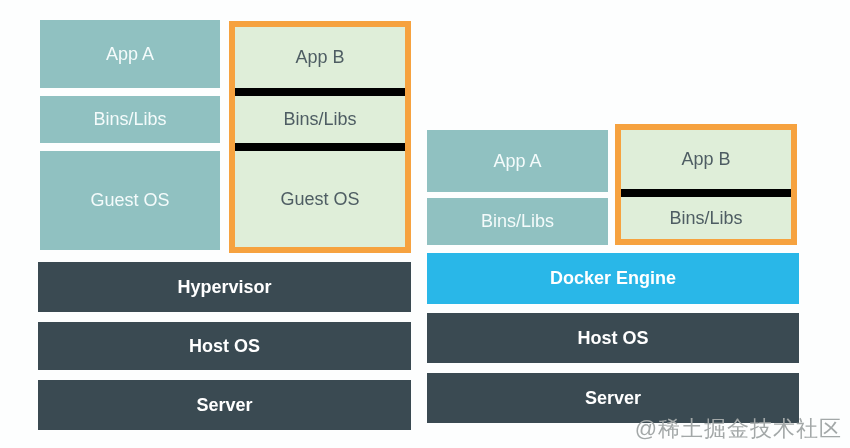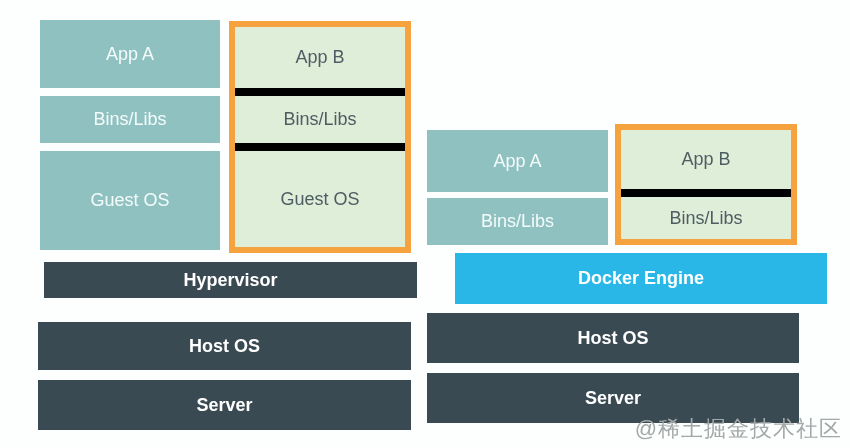--- a/index.html
+++ b/index.html
@@ -34,29 +34,29 @@
   }
   .gap{flex:0 0 8px;}
   .grow{flex:1 1 auto;}
   
   .vm-app-a       {left:40px;  top:20px;  width:180px; height:68px;}
   .vm-bins-a      {left:40px;  top:96px;  width:180px; height:47px;}
   .vm-guestos-a   {left:40px;  top:151px; width:180px; height:99px;}
   .vm-frame       {left:229px; top:21px;  width:182px; height:232px;}
   .vm-frame .r1   {flex:0 0 61px;}
   .vm-frame .r2   {flex:0 0 47px;}
-  .vm-hypervisor  {left:44px;  top:262px; width:373px; height:36px;}
+  .vm-hypervisor  {left:38px;  top:262px; width:373px; height:50px;}
   .vm-hostos      {left:38px;  top:322px; width:373px; height:48px;}
   .vm-server      {left:38px;  top:380px; width:373px; height:50px;}
   
   .dk-app-a       {left:427px; top:130px; width:181px; height:62px;}
   .dk-bins-a      {left:427px; top:198px; width:181px; height:47px;}
   .dk-frame       {left:615px; top:124px; width:182px; height:121px;}
   .dk-frame .r1   {flex:0 0 59px;}
-  .dk-engine      {left:427px; top:253px; width:372px; height:51px;margin-left:28px;}
+  .dk-engine      {left:427px; top:253px; width:372px; height:51px;}
   .dk-hostos      {left:427px; top:313px; width:372px; height:50px;}
   .dk-server      {left:427px; top:373px; width:372px; height:50px;}
   .watermark{
     position:absolute;
     right:8px;bottom:4px;
     font-size:22px;
     color:#a3a8a8;
     letter-spacing:1px;
   }
 </style>

